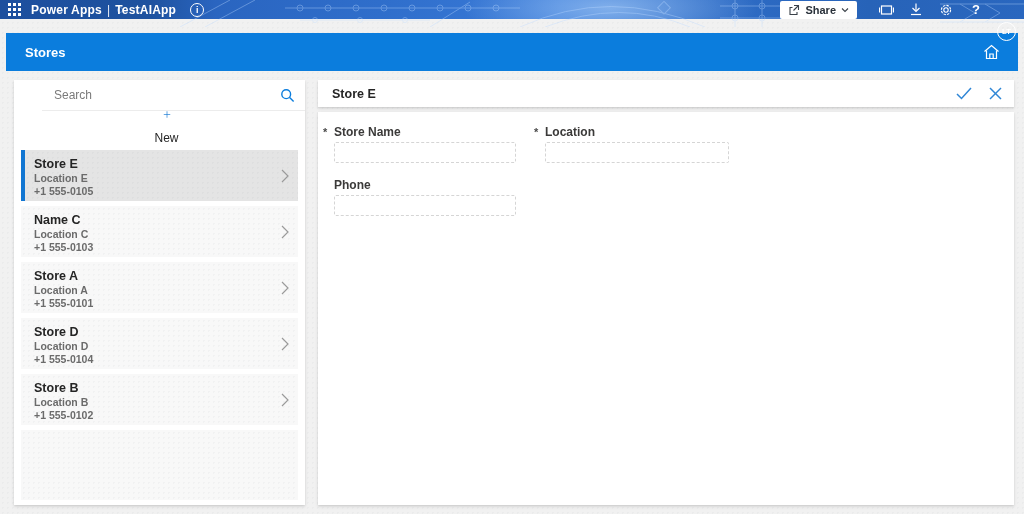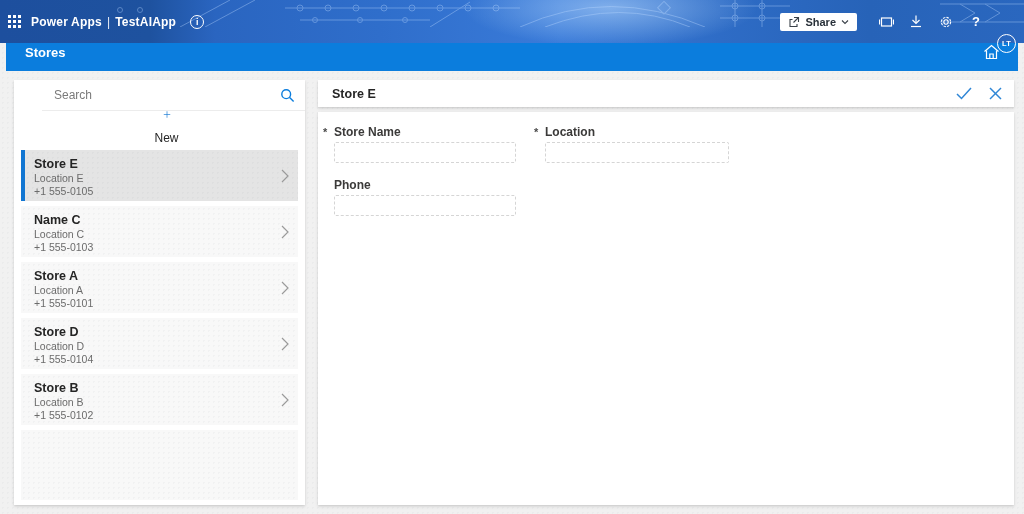--- a/index.html
+++ b/index.html
@@ -7,21 +7,21 @@
   body {
     font-family:"Liberation Sans","DejaVu Sans",sans-serif;
     background:#f1f1f1;
     background-image:radial-gradient(circle, rgba(120,130,140,0.05) 1px, transparent 1px);
     background-size:5px 5px;
     position:relative;
   }
 
   
   .topbar {
-    position:absolute; left:0; top:0; width:1024px; height:43px;
+    position:absolute; left:0; top:0; width:1024px; height:19px;
     background:
       radial-gradient(ellipse 210px 55px at 610px 8px, rgba(190,222,255,0.55), rgba(190,222,255,0) 70%),
       linear-gradient(90deg,#1d4f9e 0px,#1e529f 150px,#2a65c0 215px,#2f6ecb 380px,#3a7bd9 560px,#2e6cc6 720px,#2763b8 870px,#2a67bf 1024px);
     color:#fff; display:flex; align-items:center; z-index:5;
   }
   .topbar-deco { position:absolute; left:0; top:0; pointer-events:none; }
   .tb-left { display:flex; align-items:center; gap:10px; padding-left:8px; position:relative; z-index:2; }
   .waffle { display:grid; grid-template-columns:repeat(3,3px); grid-template-rows:repeat(3,3px); gap:2px; cursor:pointer; }
   .waffle i { background:#fff; width:3px; height:3px; display:block; }
   .app-title { font-size:12px; font-weight:700; letter-spacing:0.2px; white-space:nowrap; cursor:default; }
@@ -58,21 +58,21 @@
   .new-row { height:34px; display:flex; align-items:center; gap:13px; padding-left:14px; cursor:pointer; margin-bottom:5px;flex-direction:column; }
   .new-label { font-size:12px; color:#252525; }
 
   .store-item { position:relative; height:51px; margin:0 7px 5px 7px;
     background:#f8f8f8;
     background-image:radial-gradient(circle, rgba(120,130,140,0.05) 1px, transparent 1px);
     background-size:5px 5px;
     padding:7px 24px 0 13px; cursor:pointer; }
   .store-item.selected { background-color:#e4e4e4; border-left:4px solid #1176d2; padding-left:9px; }
   .store-name { font-size:12.5px; font-weight:700; color:#252525; line-height:15px; }
-  .store-sub { font-size:10.5px; color:#6b6b6b; line-height:13px; }
+  .store-sub { font-size:10.5px; color:#6b6b6b; line-height:13px;font-weight:bold; }
   .item-chevron { position:absolute; right:9px; top:50%; transform:translateY(-50%); }
   .store-item-empty { height:70px; margin:0 7px 0 7px; background:#f8f8f8;
     background-image:radial-gradient(circle, rgba(120,130,140,0.05) 1px, transparent 1px);
     background-size:5px 5px; }
 
   .detail-header { position:absolute; left:318px; top:80px; width:696px; height:27px;
     display:flex; align-items:center; padding:0 12px 0 14px; }
   .detail-title { font-size:12.5px; font-weight:700; color:#252525; }
   .detail-actions { margin-left:auto; display:flex; align-items:center; gap:17px; }
   .action-icon { cursor:pointer; display:flex; align-items:center; }

